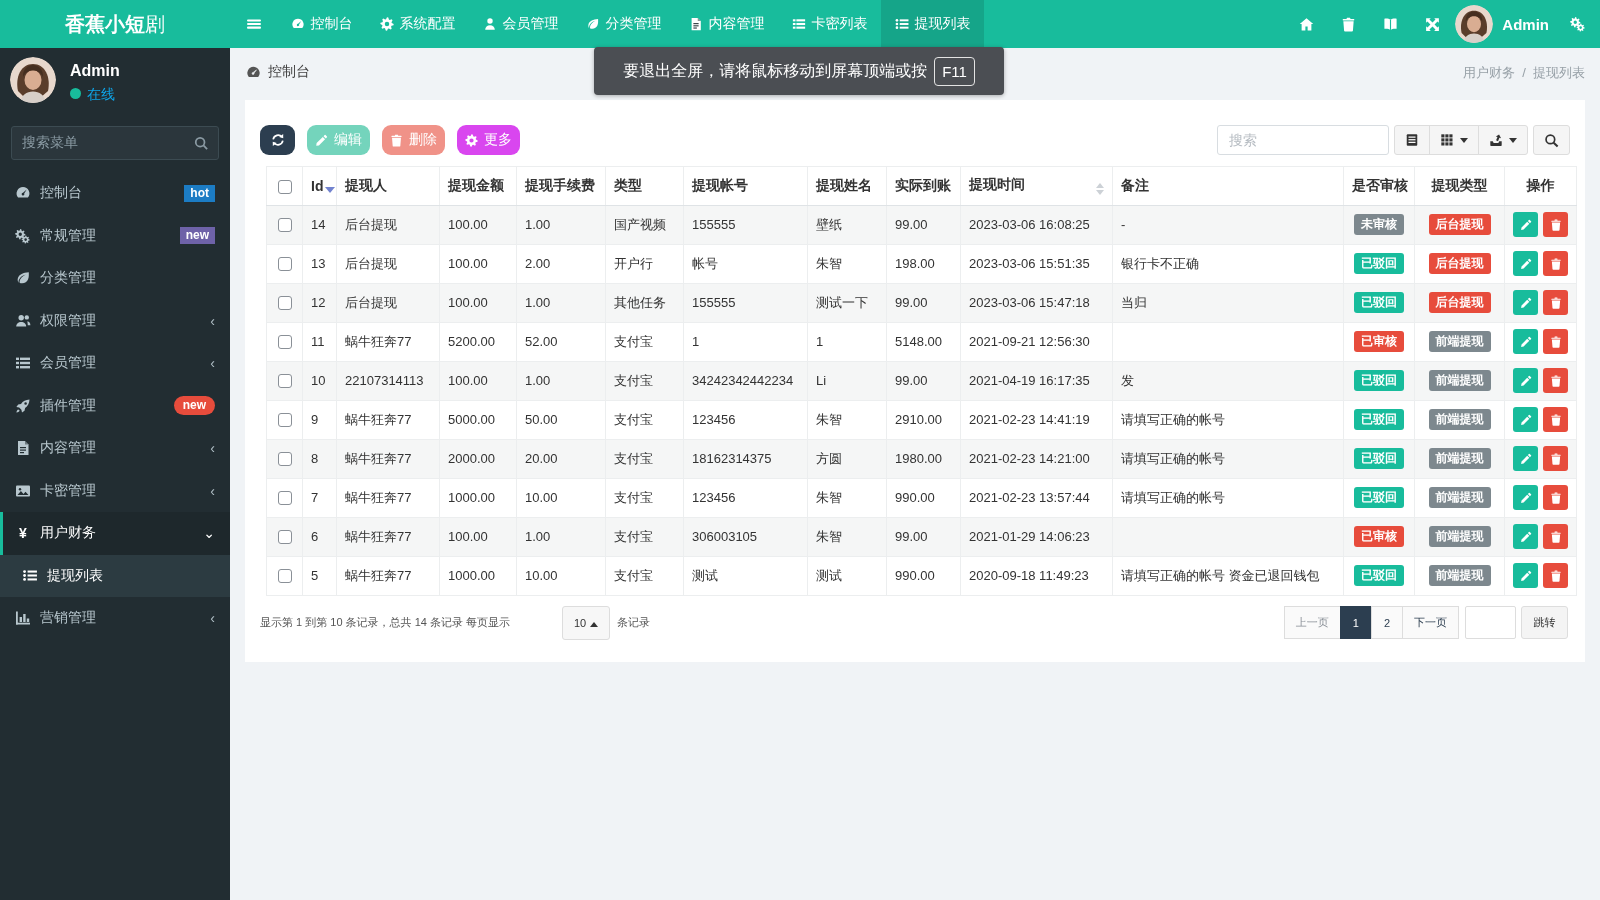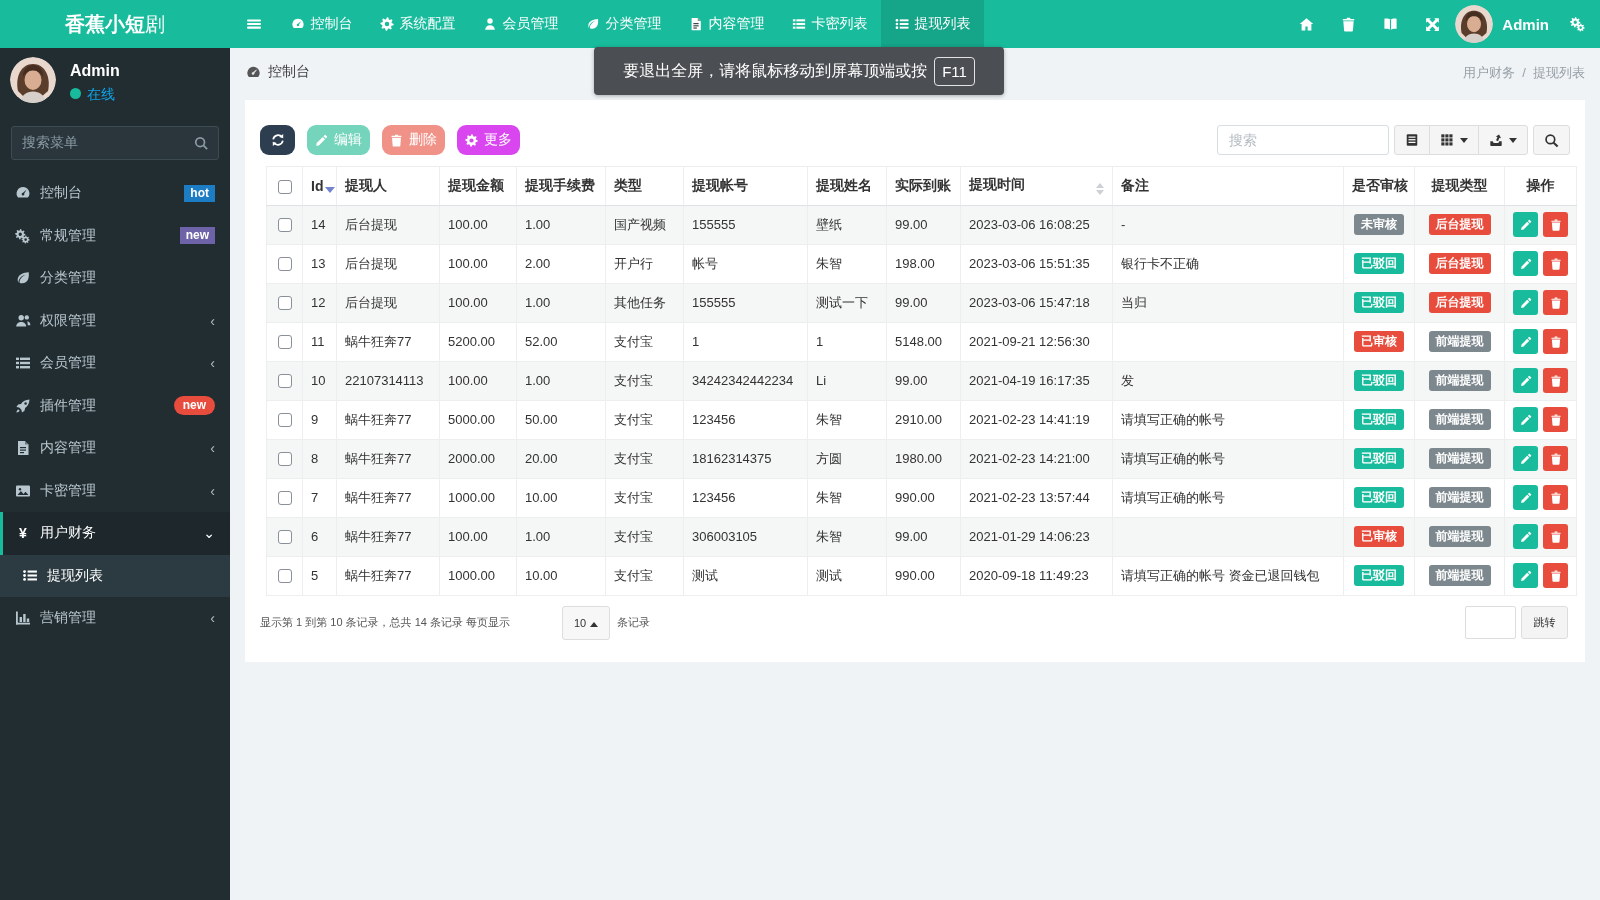--- a/index.html
+++ b/index.html
@@ -694,19 +694,25 @@
                   <rect x="6" y="0.8" width="4" height="1.6" rx="0.5" fill="#fff"></rect>
                 </svg>
               </span></td>
           </tr>
         </tbody>
       </table>
     <div class="pgbar">
       <div class="pginfo">显示第 1 到第 10 条记录，总共 14 条记录 每页显示</div>
       <div class="psize">10<span class="up"></span></div>
       <div class="pafter">条记录</div>
+      <div class="pager">
+          <a class="dis">上一页</a>
+          <a class="num act">1</a>
+          <a class="num">2</a>
+          <a>下一页</a>
+        </div>
       <div class="jinput"></div>
       <div class="jbtn">跳转</div>
     </div>
   </div>
 </div>
 
 <div class="toast">要退出全屏，请将鼠标移动到屏幕顶端或按<span class="kbd">F11</span></div>
 
 </body></html>

